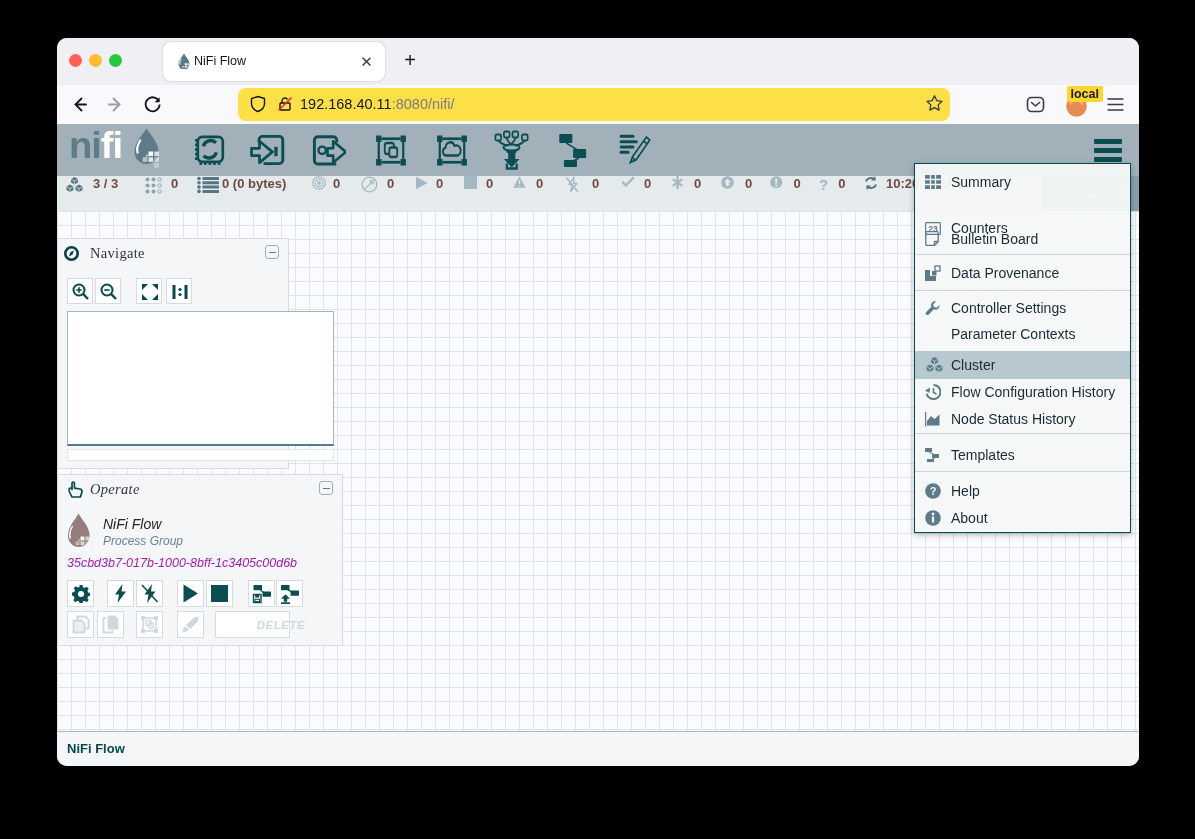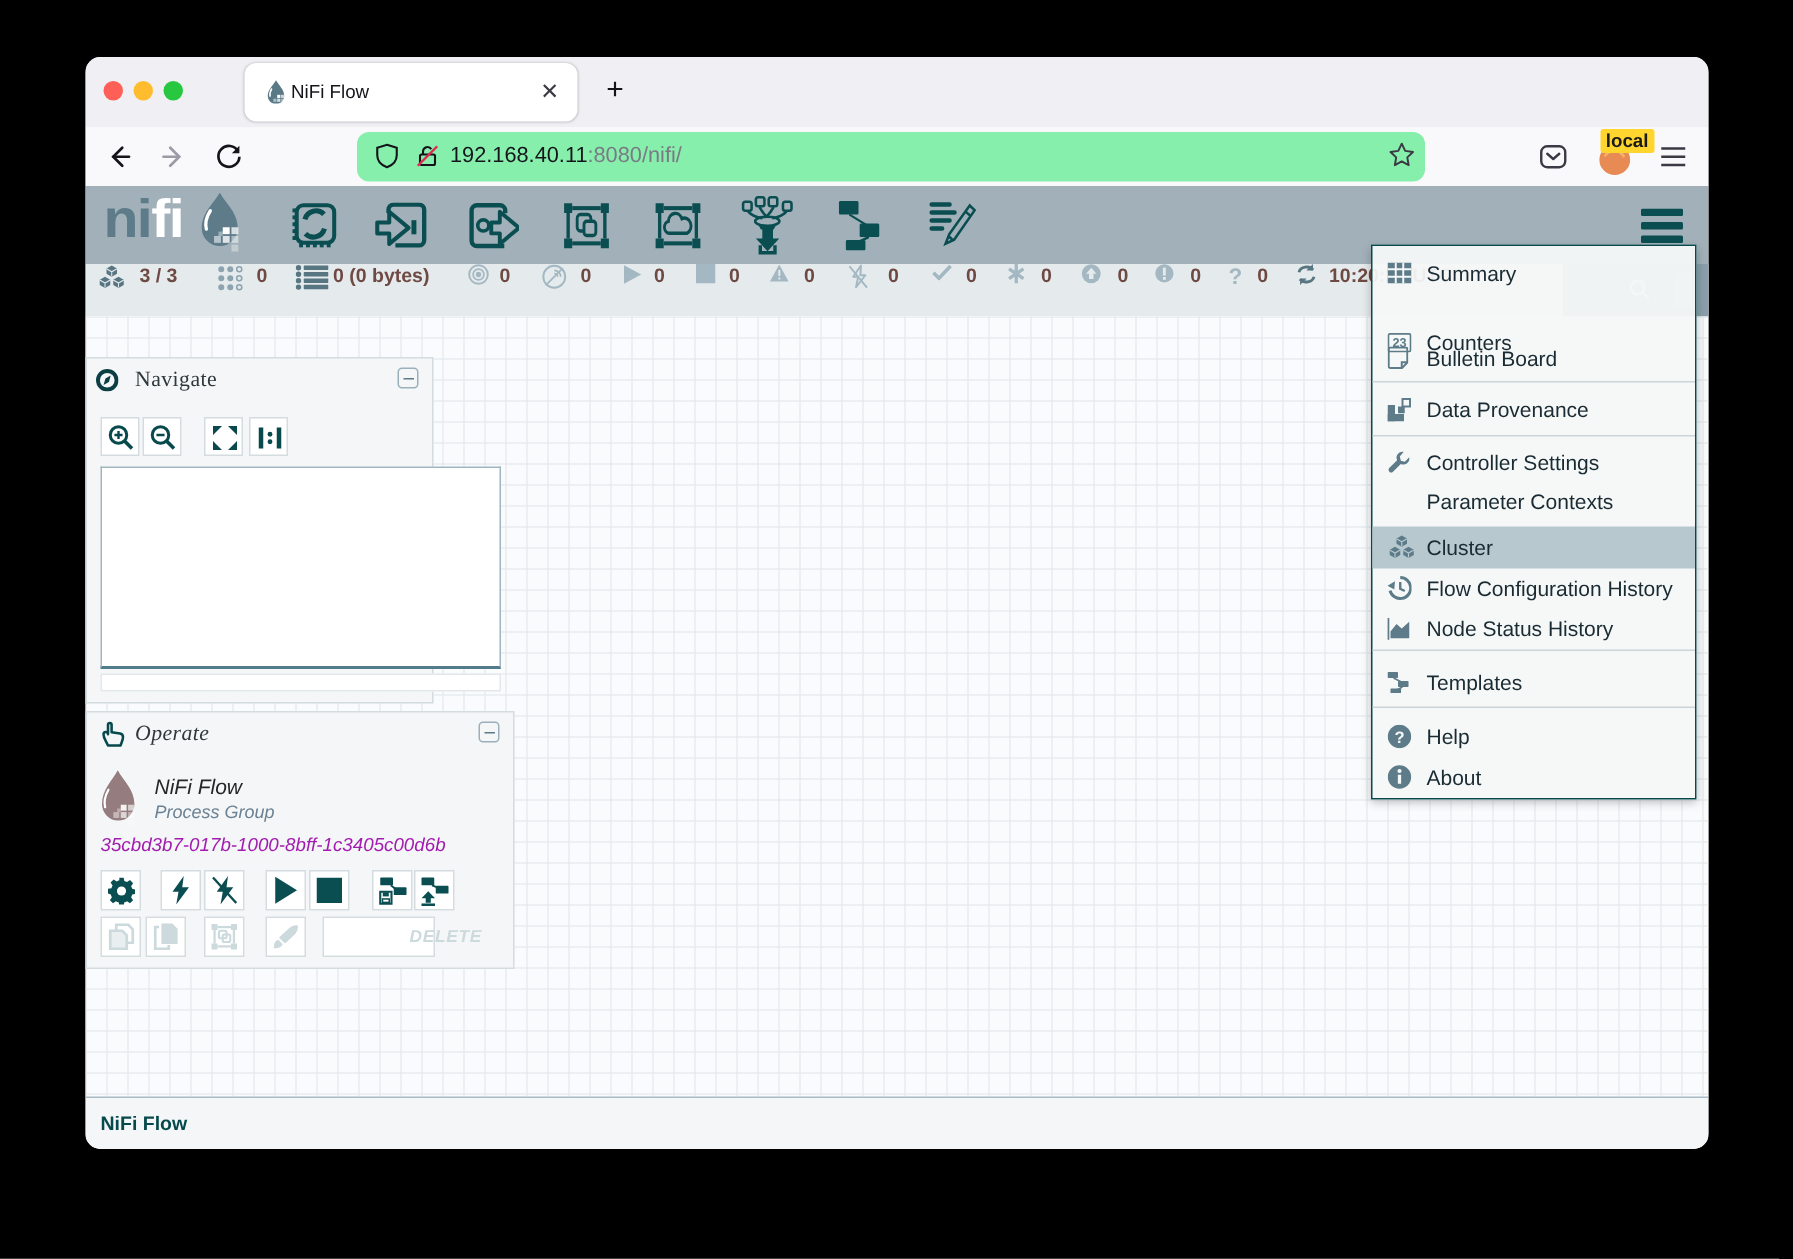--- a/index.html
+++ b/index.html
@@ -17,21 +17,21 @@
   .tab { position:absolute; left:106px; top:3.5px; width:222px; height:39px; background:#fff;
     border-radius:8px; box-shadow:0 0 2px rgba(0,0,0,.25); display:flex; align-items:center; }
   .tab .favicon { margin-left:13px; width:16px; height:16px; }
   .tab .title { margin-left:2px; font-size:12.5px; color:#15141a; }
   .tab .close { position:absolute; right:8px; top:9px; width:21px; height:21px; border-radius:4px;
     font-size:15px; color:#3a3944; text-align:center; line-height:21px; }
   .newtab { position:absolute; left:341px; top:11px; width:24px; height:24px; color:#15141a;
     font-size:20px; font-weight:300; text-align:center; line-height:23px; }
   .navbar { position:absolute; left:0; top:47px; width:100%; height:39px; background:#f9f9fb; }
   .navico { position:absolute; top:7px; width:25px; height:25px; }
-  .urlbar { position:absolute; left:181px; top:2.5px; width:712px; height:33px; background:#86efac;
+  .urlbar { position:absolute; left:181px; top:2.5px; width:712px; height:33px; background:#fde047;
     border-radius:8px; display:flex; align-items:center; }
   .urlbar .txt { font-size:14.5px; color:#15141a; margin-left:6px; }
   .urlbar .txt .dim { color:#7a7a84; }
 
   
   .nifihead { position:absolute; left:0; top:86px; width:100%; height:52px; background:#a2b1b9; }
   .nifihead svg { position:absolute; }
   .statsbar { position:absolute; left:0; top:138px; width:100%; height:35px; background:#e5eaec;
     font-size:13px; font-weight:bold; color:#6f4a44; }
   .statsbar .itm { position:absolute; top:0; height:35px; display:flex; align-items:flex-start; }
@@ -63,21 +63,21 @@
     border:1px solid #9fb6c0; border-bottom:2px solid #527c8c; }
   .brush { position:absolute; left:9px; top:210px; width:267px; height:12px; background:#fff; border:1px solid #e2e7e9; }
 
   .op-logo { position:absolute; left:8px; top:38px; }
   .op-name { position:absolute; left:45px; top:41px; font-size:14px; color:#262626; }
   .op-type { position:absolute; left:45px; top:63px; font-size:12px; color:#6b8294; }
   .op-id { position:absolute; left:9px; top:86px; font-size:12.5px; color:#a21caf; }
   .obtn { position:absolute; width:27px; height:27px; background:#fff; border:1px solid #d4dcdf;
     display:flex; align-items:center; justify-content:center; }
   .obtn.dis { color:#ccd9dd; }
-  .obtn.del { width:75px; justify-content:flex-start; padding-left:6px;gap:46px; }
+  .obtn.del { width:75px; justify-content:center; padding-left:6px;gap:46px; }
   .obtn.del span { font-size:11.5px; font-weight:bold; color:#ccd9dd; margin-left:5px; letter-spacing:.5px; }
 
   
   .menu { position:absolute; left:857px; top:125px; width:217px; height:370px;
     background:rgba(245,248,248,0.94); border:1px solid #07494c; box-shadow:0 2px 6px rgba(0,0,0,.25); }
   .mi { position:absolute; left:0; width:100%; height:28px; display:flex; align-items:center; }
   .mi svg { position:absolute; left:10px; }
   .mi span { position:absolute; left:36px; font-size:14px; color:#1a2b33; }
   .mi.hl { background:#b7c8cf; }
   .msep { position:absolute; left:0; width:100%; height:1px; background:#ccd4d7; }

